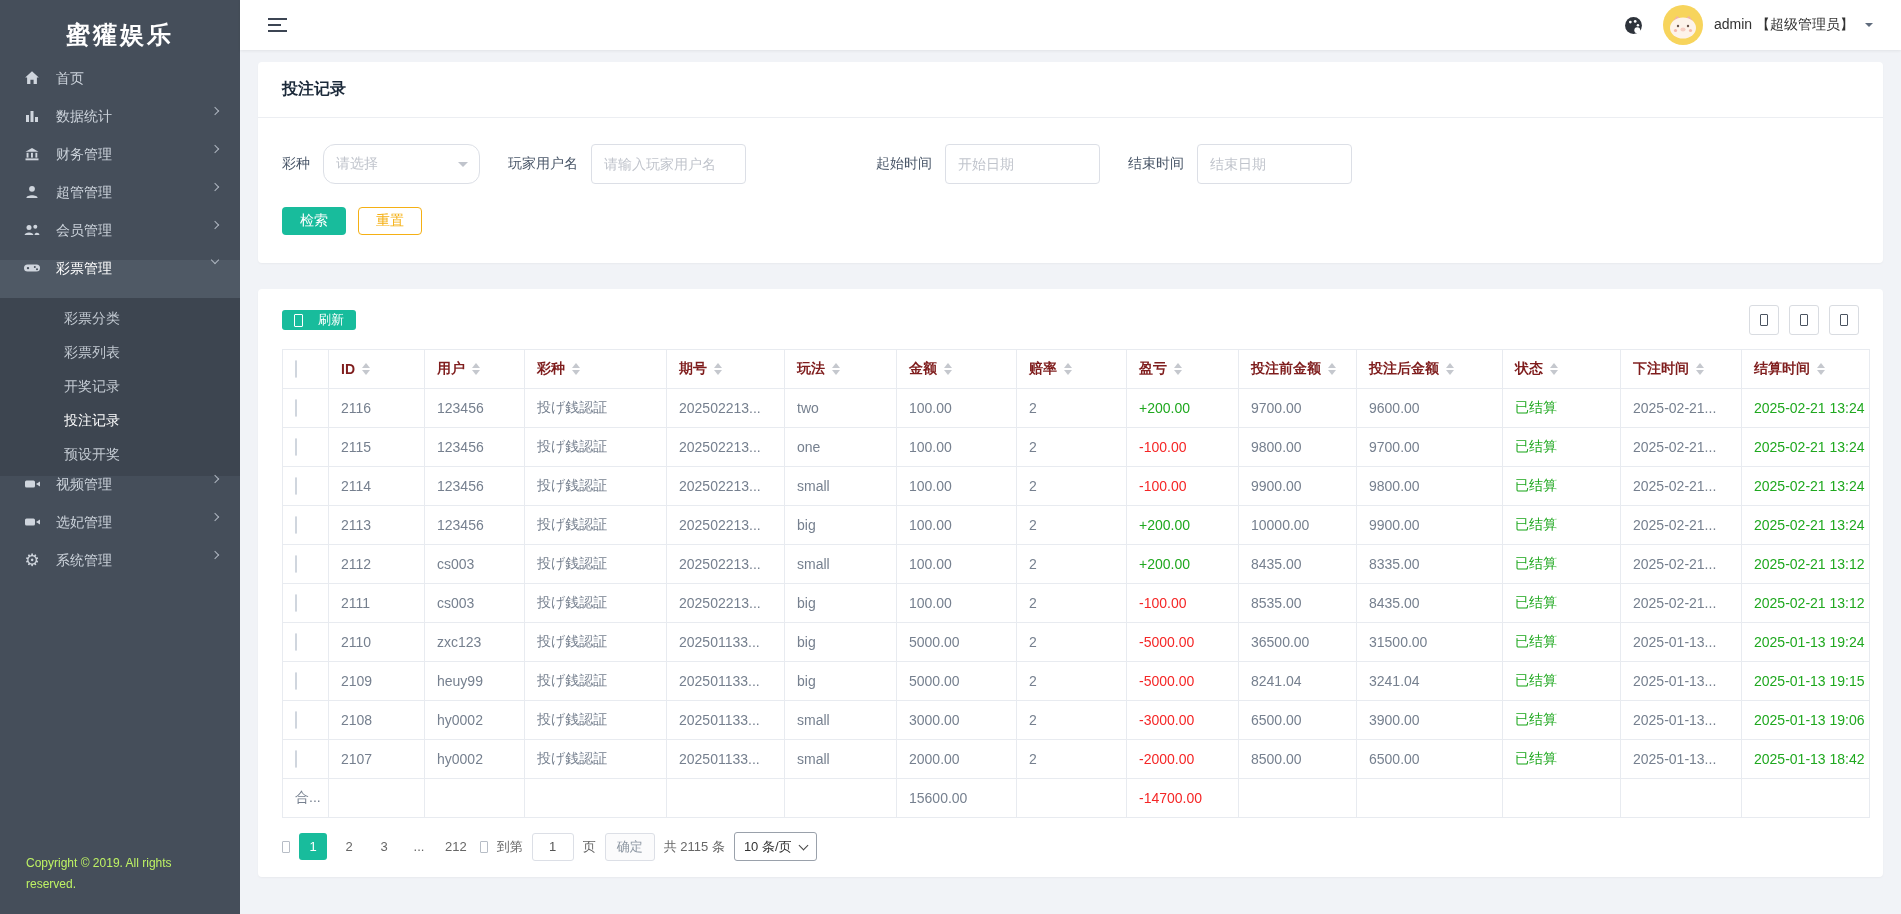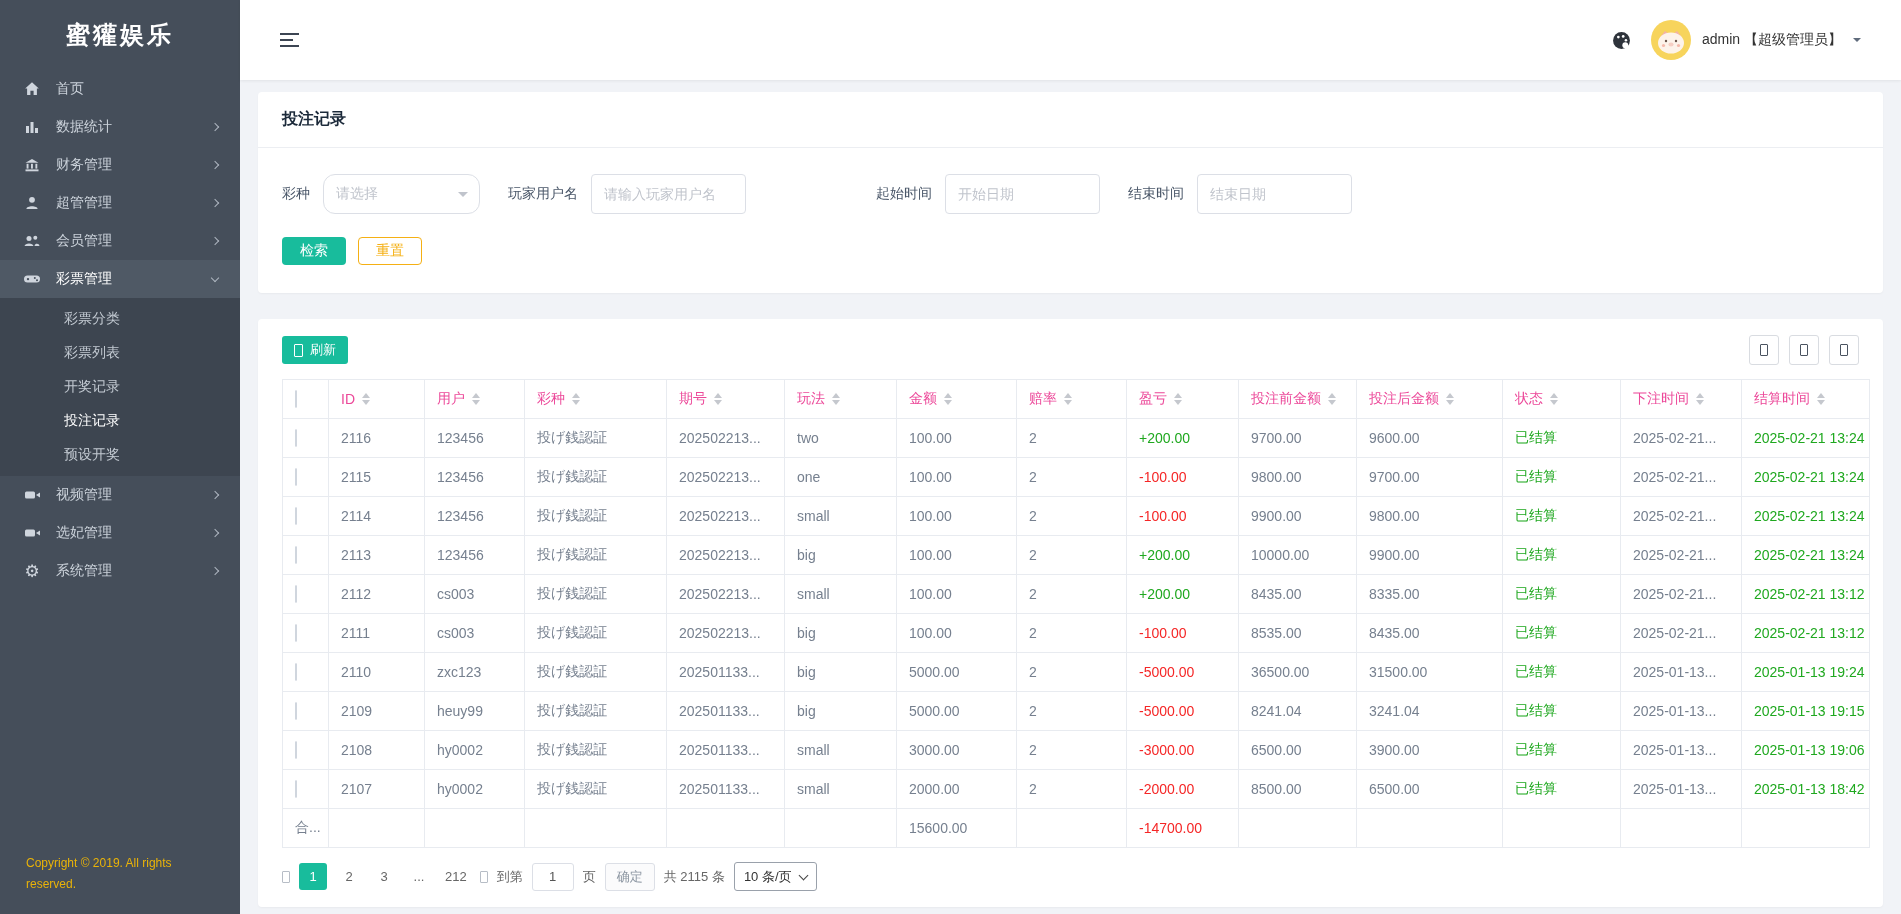--- a/index.html
+++ b/index.html
@@ -3,37 +3,37 @@
 <meta charset="utf-8">
 <style>
   *{box-sizing:border-box;margin:0;padding:0}
   html,body{width:1901px;height:914px;overflow:hidden}
   body{font-family:"Liberation Sans","DejaVu Sans",sans-serif;background:#f1f3f7;display:flex}
 
   
   .sidebar{width:240px;flex:0 0 240px;background:#454e5a;color:#ccd3db;display:flex;flex-direction:column}
   .brand{height:70px;display:flex;align-items:center;justify-content:center;font-size:24px;font-weight:bold;color:#fff;letter-spacing:3px}
   .menu{flex:1;overflow:hidden}
-  .mi{height:38px;display:flex;align-items:center;padding:0 22px;font-size:14px;cursor:pointer}
+  .mi{height:38px;display:flex;align-items:flex-start;padding:0 22px;font-size:14px;cursor:pointer}
   .mi .ic{width:20px;display:flex;justify-content:center;align-items:center;margin-right:14px}
   .mi .ic svg{display:block}
   .mi .lbl{flex:1}
   .mi.active{background:#4f5965;color:#fff}
   .arrow{width:6px;height:6px;border-right:1.6px solid #aeb6c0;border-bottom:1.6px solid #aeb6c0;display:inline-block}
   .arrow.right{transform:rotate(-45deg)}
   .arrow.down{transform:rotate(45deg);margin-top:-3px}
   .sub{background:#3d4550;padding:4px 0}
   .si{height:34px;display:flex;align-items:center;padding-left:64px;font-size:14px;color:#c3cad2;cursor:pointer}
   .si.active{color:#fff}
-  .copyright{padding:20px 26px;font-size:12px;color:#eab308;line-height:1.7}
+  .copyright{padding:20px 26px;font-size:12px;color:#bef264;line-height:1.7}
   .gi{font-family:"DejaVu Sans",sans-serif;font-size:17px;color:#cfd5dd;line-height:1}
 
   
   .main{flex:1;display:flex;flex-direction:column;min-width:0}
-  .topbar{height:80px;background:#fff;display:flex;align-items:center;padding:0 40px;box-shadow:0 1px 3px rgba(0,0,0,.07);position:relative;z-index:2}
+  .topbar{height:50px;background:#fff;display:flex;align-items:center;padding:0 28px;box-shadow:0 1px 3px rgba(0,0,0,.07);position:relative;z-index:2}
   .burger{display:flex;flex-direction:column;gap:4px;cursor:pointer}
   .burger i{display:block;height:2px;background:#3c4553;width:19px}
   .burger i:nth-child(2){width:13px}
   .top-right{margin-left:auto;display:flex;align-items:center;gap:20px}
   .user-chip{display:flex;align-items:center;gap:11px;cursor:pointer}
   .uname{font-size:14px;color:#333}
   .caret-down{width:0;height:0;border:4.5px solid transparent;border-top-color:#5f6b7c;margin-top:4px}
 
   .content{flex:1;padding:12px 18px;overflow:hidden}
   .card{background:#fff;border-radius:4px;box-shadow:0 1px 2px rgba(0,0,0,.04)}
@@ -48,29 +48,29 @@
   .ctrl-sel::after{content:"";position:absolute;right:11px;top:17px;border:5px solid transparent;border-top-color:#c0c4cc}
   .ctrl-input{height:40px;width:155px;border:1px solid #dcdfe6;border-radius:4px;padding:10px 12px;font-size:14px;color:#333;outline:none}
   .ctrl-input::placeholder{color:#c0c4cc}
   .btn-row{padding:23px 24px 28px;display:flex;gap:12px}
   .btn{height:28px;padding:0 17px;border-radius:4px;font-size:14px;display:flex;align-items:center;justify-content:center;cursor:pointer;border:1px solid transparent;background:#fff}
   .btn.primary{background:#18bc9c;color:#fff}
   .btn.warn{border-color:#f5b014;color:#f5b014}
 
   .table-card{margin-top:26px;padding:16px 24px}
   .ttoolbar{display:flex;align-items:center}
-  .refresh-btn{height:28px;padding:0 12px;background:#18bc9c;color:#fff;border-radius:3px;display:flex;align-items:center;gap:7px;font-size:13px;cursor:pointer}
+  .refresh-btn{height:20px;padding:0 12px;background:#18bc9c;color:#fff;border-radius:3px;display:flex;align-items:center;gap:15px;font-size:13px;cursor:pointer}
   .tofu{display:inline-block;width:9px;height:13px;border:1.5px solid currentColor;border-radius:1px}
   .tools{margin-left:auto;display:flex;gap:10px}
   .tool-btn{width:30px;height:30px;border:1px solid #d9dce1;border-radius:3px;background:#fff;display:flex;align-items:center;justify-content:center;color:#4a5360;cursor:pointer}
   .tool-btn .tofu{width:8px;height:12px;border-width:1.4px}
 
   table{width:100%;border-collapse:collapse;table-layout:fixed;margin-top:14px;font-size:14px;color:#76808f}
   th,td{border:1px solid #e8ebf0;height:39px;padding:0 12px;text-align:left;white-space:nowrap;overflow:hidden}
-  th{color:#ec4899;font-weight:normal}
+  th{color:#7f1d1d;font-weight:bold}
   .thwrap{display:flex;align-items:center}
   .sort{display:inline-flex;flex-direction:column;margin-left:7px;gap:2px}
   .sort i{width:0;height:0;border:4px solid transparent}
   .sort .up{border-bottom:5px solid #c5c8ce;border-top:none}
   .sort .dn{border-top:5px solid #c5c8ce;border-bottom:none}
   .cb{width:15px;height:15px;border:1px solid #d0d6de;border-radius:2px;background:#fff;margin:0 auto;cursor:pointer}
   td.c-green{color:#1fa81f}
   td.c-red{color:#f52626}
 
   .pagination{margin-top:14px;display:flex;align-items:center;gap:9px;font-size:13px;color:#666}

